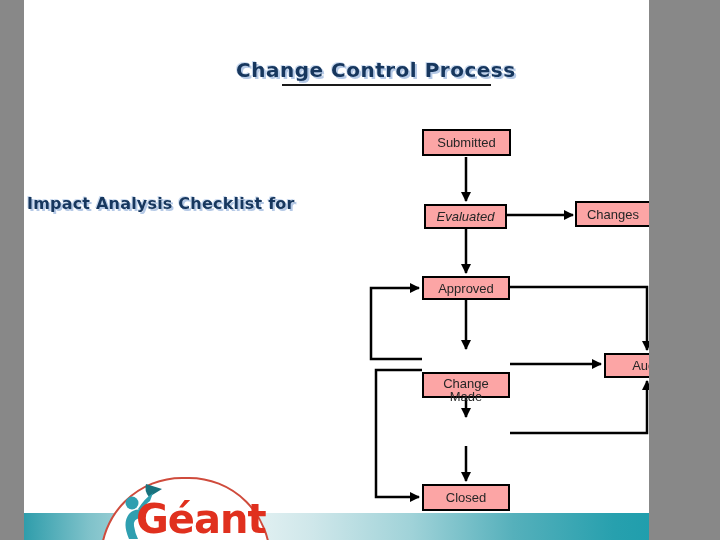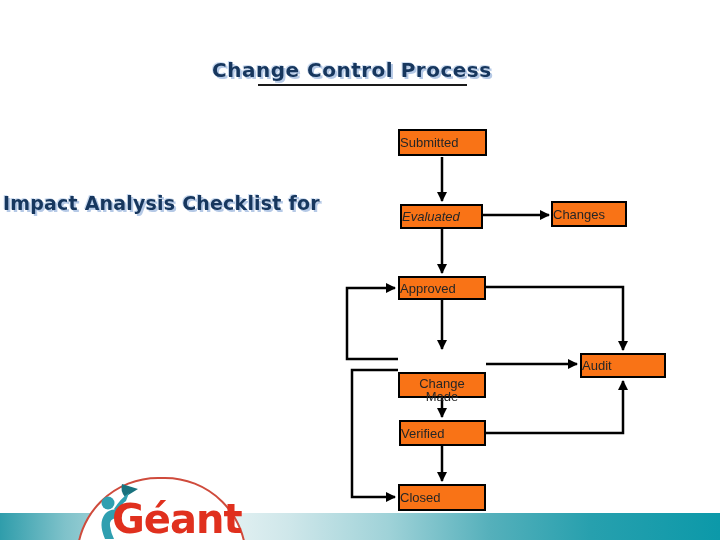--- a/index.html
+++ b/index.html
@@ -1,54 +1,55 @@
 <!DOCTYPE html>
 <html><head>
 <meta charset="utf-8">
 <style>
   * { margin:0; padding:0; box-sizing:border-box; }
   html,body { background:#888; }
   .slide {
     position:relative;
-    width:720px; height:540px;
+    width:625px; height:540px;
     background:#ffffff;
     overflow:hidden;
     font-family:"Liberation Sans","DejaVu Sans",sans-serif;
+    margin-left:24px;
   }
   
   .slide-title {
     position:absolute; left:212px; top:58px;
     font-family:"DejaVu Sans","Liberation Sans",sans-serif;
     font-weight:bold; font-size:20px; letter-spacing:0.5px;
     color:#17375e;
     text-shadow:-1px -1px 0 #cddcf0, 2px 2px 0 #b5c9e6;
     white-space:nowrap;
   }
   .title-underline {
     position:absolute; left:258px; top:84px;
     width:209px; height:2px; background:#1a1a1a;
   }
   .side-heading {
     position:absolute; left:3px; top:191px;
     font-family:"DejaVu Sans","Liberation Sans",sans-serif;
-    font-weight:bold; font-size:19px; line-height:25.5px; letter-spacing:0.2px;
+    font-weight:bold; font-size:16px; line-height:25.5px; letter-spacing:0.2px;
     color:#17375e;
     text-shadow:-1px -1px 0 #cddcf0, 2px 2px 0 #b5c9e6;
     white-space:nowrap;
   }
   
   .connector-layer {
     position:absolute; left:0; top:0; width:720px; height:540px;
     pointer-events:none;
   }
   .node {
     position:absolute;
-    background:#f97316;
+    background:#fca5a5;
     border:2px solid #000000;
-    display:flex; align-items:center; justify-content:flex-start;
+    display:flex; align-items:center; justify-content:center;
     font-size:13px; color:#262626; text-align:center;
     line-height:13px;
   }
   .node .lbl { position:relative; z-index:2; }
   .node.tall-label { overflow:visible; }
   .node.tall-label .lbl { position:absolute; top:3px; left:0; right:0; margin:auto; width:58px; }
   
   .bottom-band {
     position:absolute; left:0; top:513px; width:720px; height:27px;
     background:linear-gradient(to right,
@@ -114,23 +115,20 @@
   </div>
   <div class="node" style="left:398px;top:276px;width:88px;height:24px;">
     <span class="lbl">Approved</span>
   </div>
   <div class="node tall-label" style="left:398px;top:372px;width:88px;height:26px;">
     <span class="lbl">Change Made</span>
   </div>
   <div class="node" style="left:580px;top:353px;width:86px;height:25px;">
     <span class="lbl">Audit</span>
   </div>
-  <div class="node" style="left:399px;top:420px;width:87px;height:26px;">
-    <span class="lbl">Verified</span>
-  </div>
   <div class="node" style="left:398px;top:484px;width:88px;height:27px;">
     <span class="lbl">Closed</span>
   </div>
 
   <div class="bottom-band"></div>
 
   <div class="logo-shape"></div>
   <svg class="logo-figure" width="48" height="56" viewBox="0 0 48 56">
     <path d="M30 1 L46 6 L33 14 Q28 8 30 1 Z" fill="#19727e"></path>
     <path d="M22 26 Q29 15 37 10 L34 18 Q28 22 26 30 Z" fill="#2f9fb0"></path>

